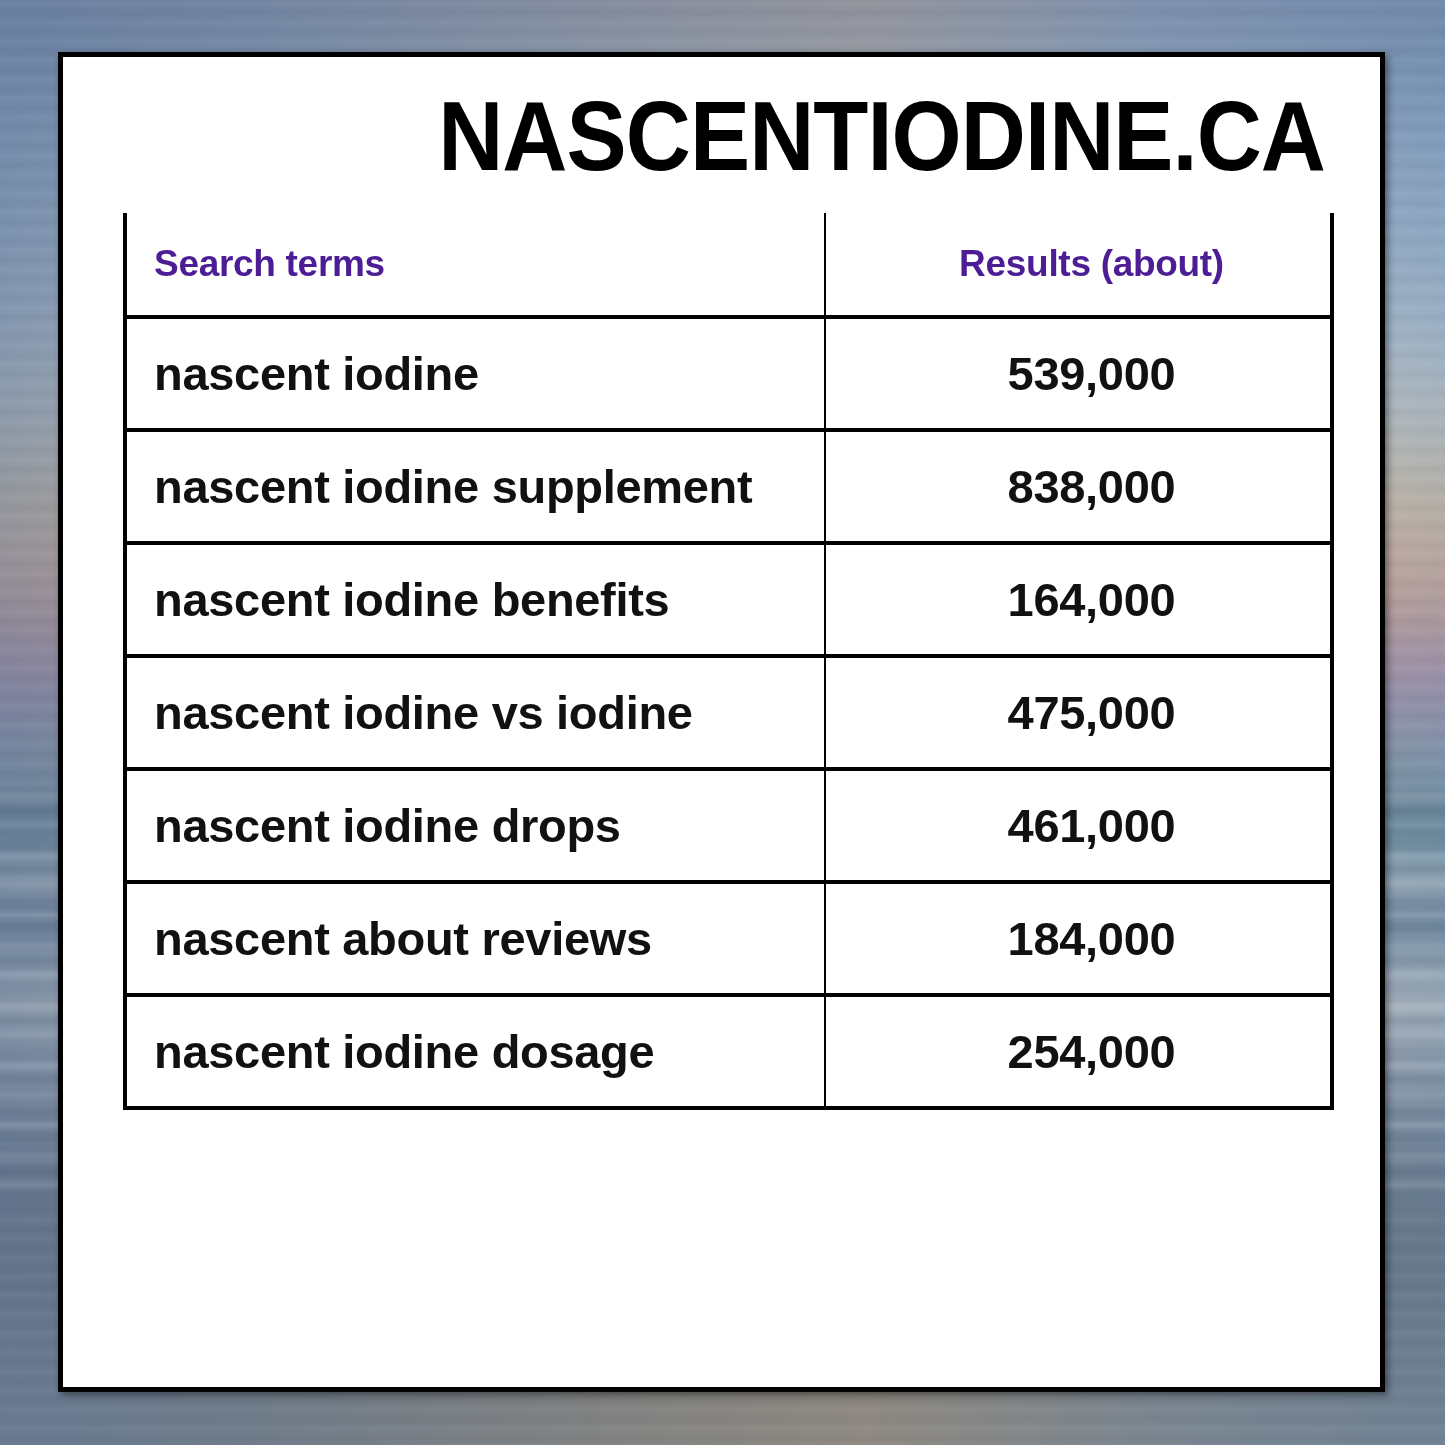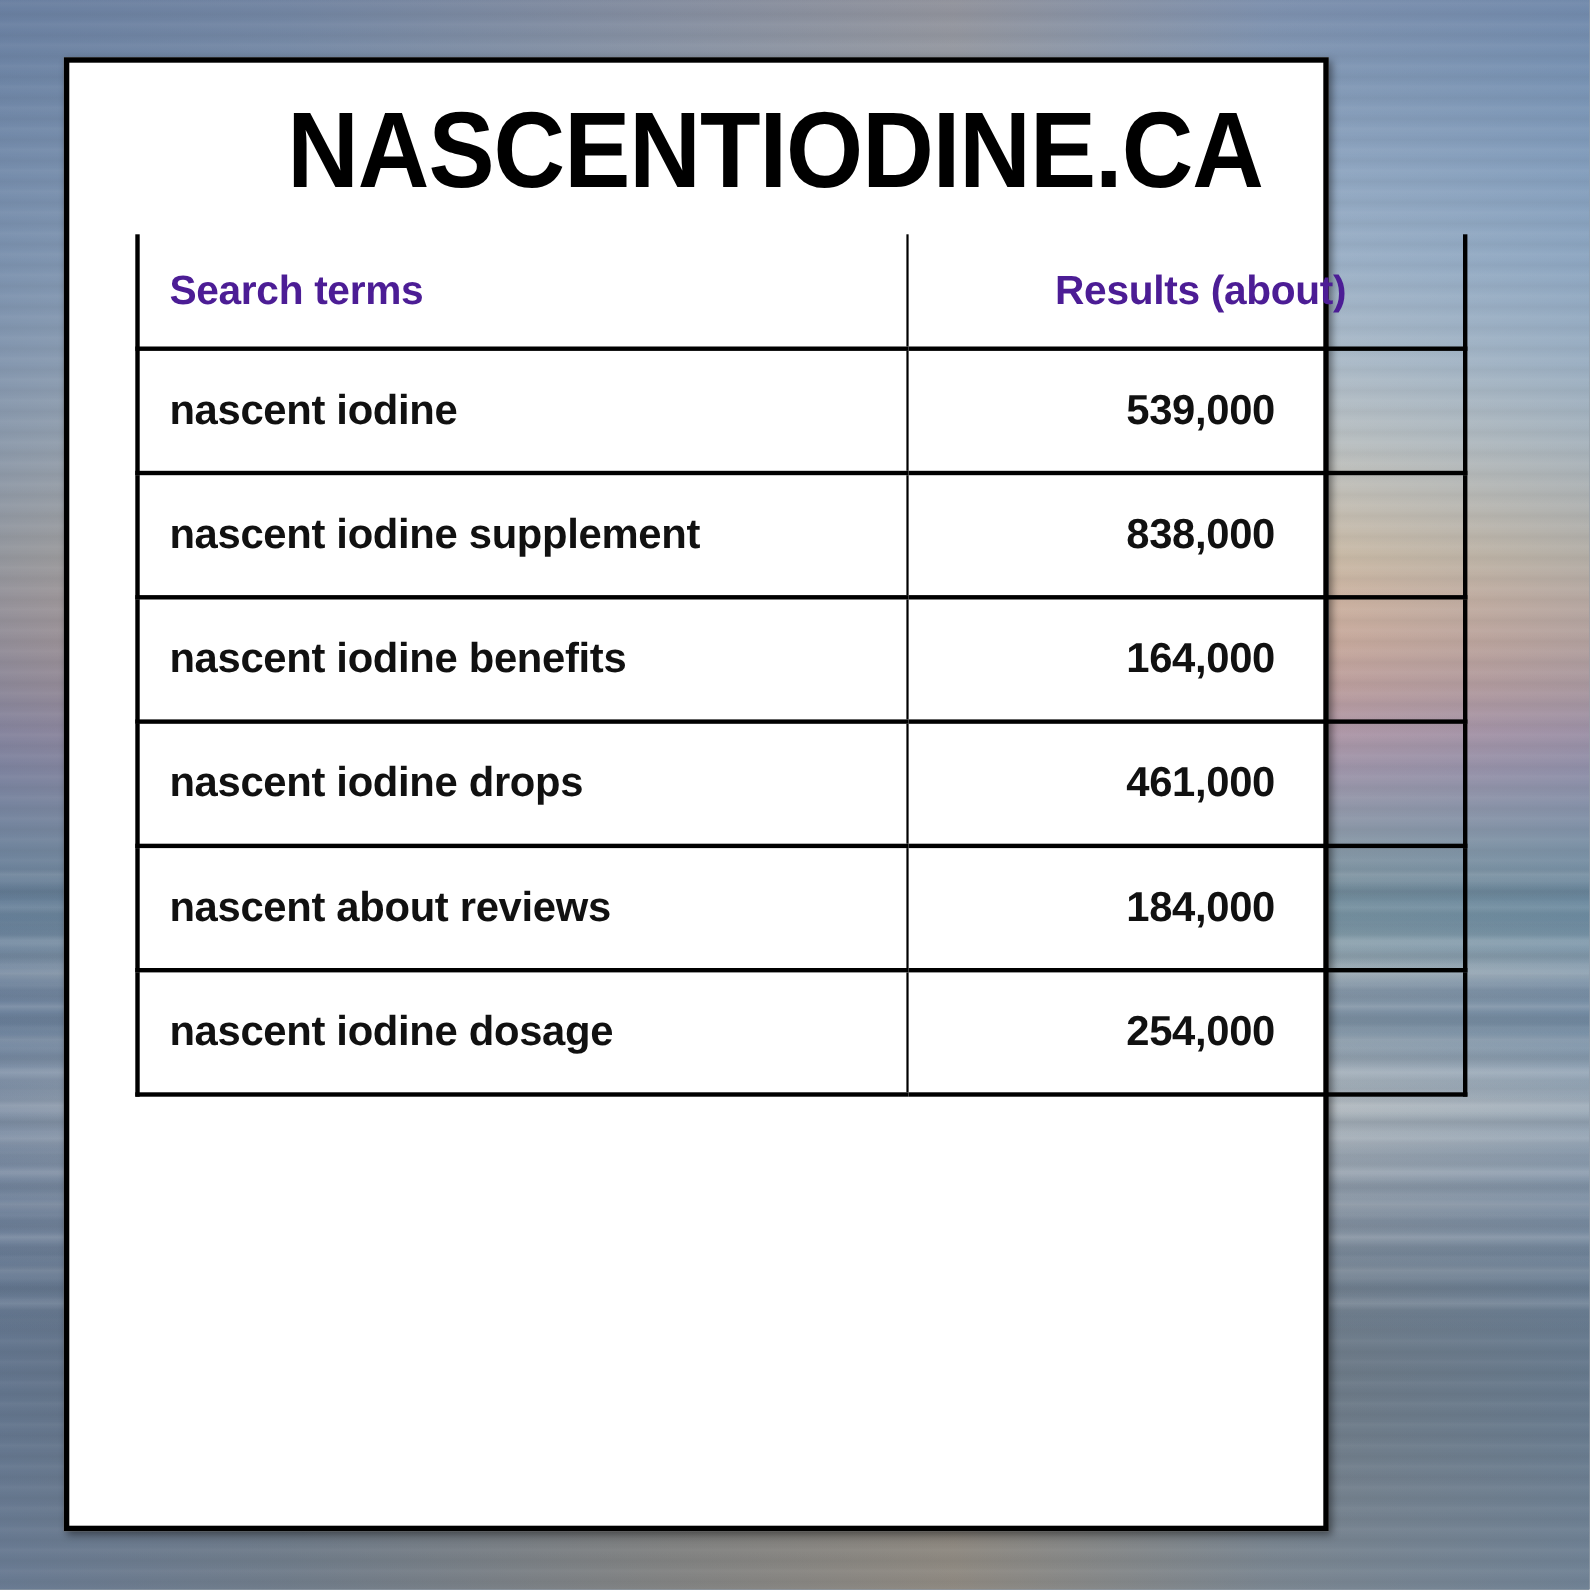--- a/index.html
+++ b/index.html
@@ -96,21 +96,21 @@
       rgba(255,255,255,0.00) 12px,
       rgba(40,60,80,0.10) 20px,
       rgba(255,255,255,0.00) 30px);
   }
 
   
   .card {
     position: absolute;
     left: 58px;
     top: 52px;
-    width: 1150px;
+    width: 1327px;
     height: 1340px;
     background: #ffffff;
     border: 5px solid #000000;
     box-sizing: border-box;
     box-shadow: 3px 3px 7px rgba(0,0,0,0.45);
   }
 
   
   .title {
     position: absolute;
@@ -145,21 +145,21 @@
   table.kw td, table.kw th {
     border-left: 4px solid #000;
     border-right: 4px solid #000;
     border-bottom: 4px solid #000;
     padding: 0 0 0 27px;
     text-align: left;
     vertical-align: middle;
     height: 113px;
     box-sizing: border-box;
     font-weight: 700;
-    font-size: 38px;
+    font-size: 47px;
     color: #111111;
     letter-spacing: -0.3px;
     font-family: "Liberation Sans Narrow", "Liberation Sans", "DejaVu Sans", sans-serif;
   }
 
   
   table.kw thead th {
     border-top: none;
     color: #4c1d95;
     font-size: 37px;
@@ -205,20 +205,24 @@
             </tr>
             <tr>
               <td class="term-cell">nascent iodine supplement</td>
               <td class="res-cell">838,000</td>
             </tr>
             <tr>
               <td class="term-cell">nascent iodine benefits</td>
               <td class="res-cell">164,000</td>
             </tr>
             <tr>
+              <td class="term-cell">nascent iodine vs iodine</td>
+              <td class="res-cell">475,000</td>
+            </tr>
+            <tr>
               <td class="term-cell">nascent iodine drops</td>
               <td class="res-cell">461,000</td>
             </tr>
             <tr>
               <td class="term-cell">nascent about reviews</td>
               <td class="res-cell">184,000</td>
             </tr>
             <tr>
               <td class="term-cell">nascent iodine dosage</td>
               <td class="res-cell">254,000</td>

